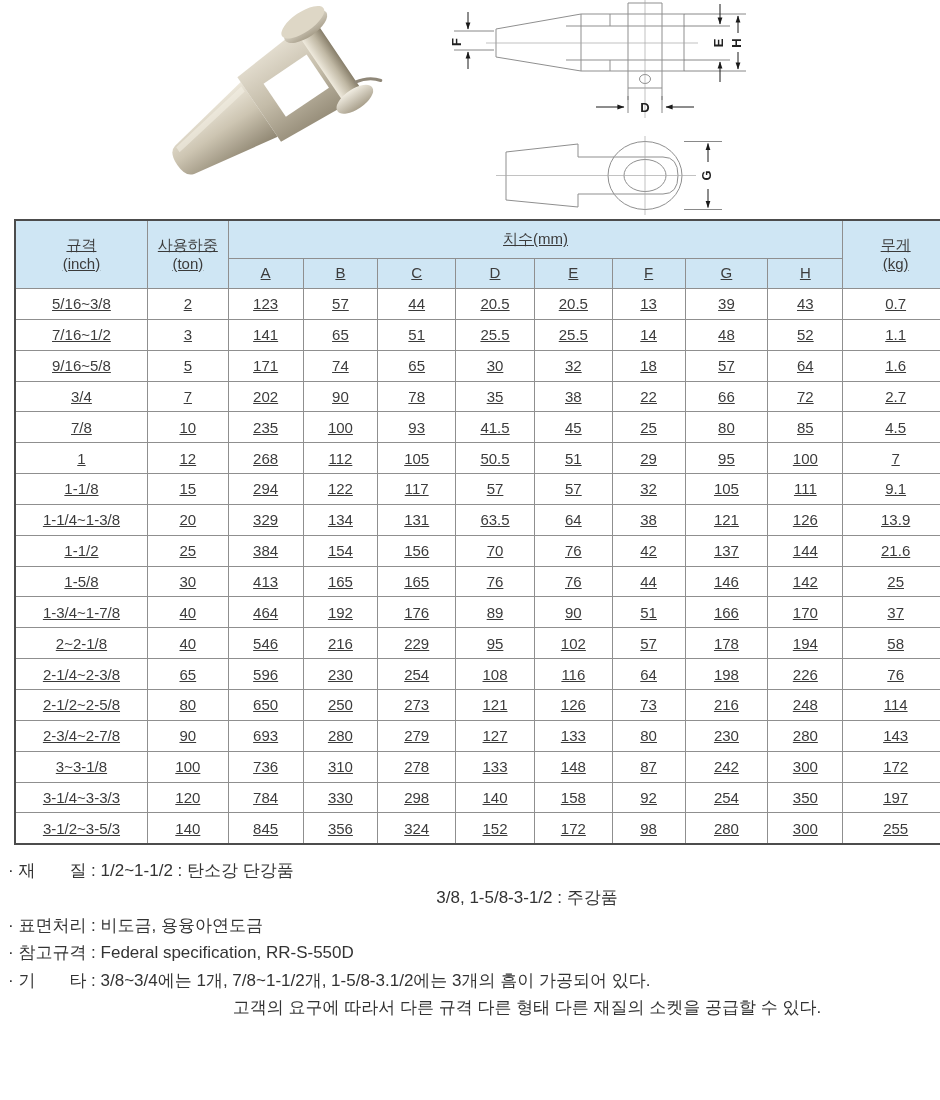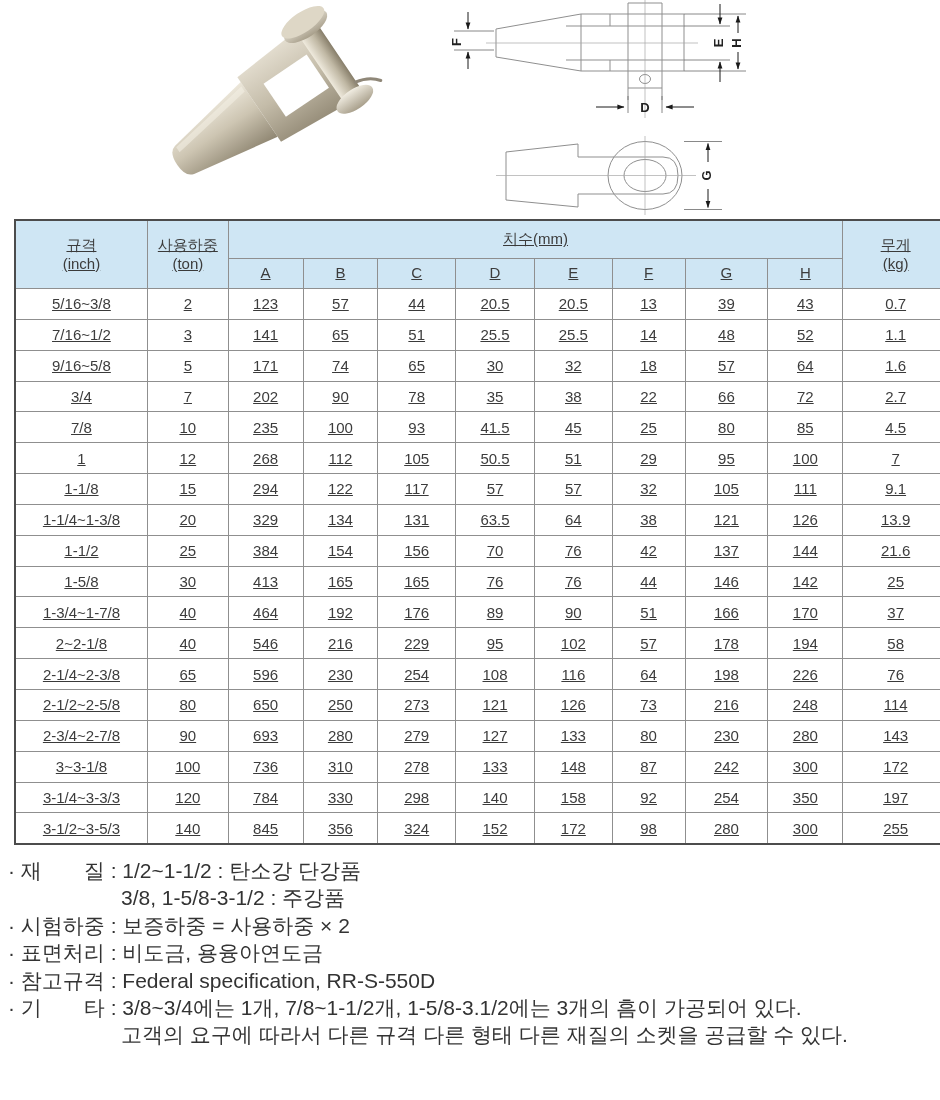--- a/index.html
+++ b/index.html
@@ -25,23 +25,23 @@
   table.spec thead th{
     background:#cfe6f4;font-weight:normal;white-space:pre-line;line-height:1.25;
   }
   table.spec thead tr.r1 th{height:37px;}
   table.spec thead tr.r2 th{height:29px;}
   table.spec tbody td{height:29.85px;background:#ffffff;}
 
   
   .notes{position:absolute;left:8px;top:857px;width:925px;}
   .note-line{
-    font-size:21px;line-height:27.4px;color:#333333;white-space:pre-wrap;
+    font-size:17px;line-height:27.4px;color:#333333;white-space:pre-wrap;
   }
-  .note-line.indent{padding-left:113px;}
+  .note-line.indent{padding-left:113px;text-align:center;}
 
   
   .dimlab{font:600 13px "Liberation Sans","DejaVu Sans",sans-serif;fill:#222222;}
 </style>
 </head>
 <body>
 
 <div class="photo-wrap">
   <svg width="285" height="192" viewBox="0 0 285 192">
     <defs>
@@ -431,18 +431,17 @@
           <td>300</td>
           <td>255</td>
         </tr>
       </tbody>
   </table>
 </div>
 
 <div class="notes">
     <div class="note-line">· 재　　질 : 1/2~1-1/2 : 탄소강 단강품</div>
     <div class="note-line indent">3/8, 1-5/8-3-1/2 : 주강품</div>
-    <div class="note-line">· 시험하중 : 보증하중 = 사용하중 × 2</div>
     <div class="note-line">· 표면처리 : 비도금, 용융아연도금</div>
     <div class="note-line">· 참고규격 : Federal specification, RR-S-550D</div>
     <div class="note-line">· 기　　타 : 3/8~3/4에는 1개, 7/8~1-1/2개, 1-5/8-3.1/2에는 3개의 흠이 가공되어 있다.</div>
     <div class="note-line indent">고객의 요구에 따라서 다른 규격 다른 형태 다른 재질의 소켓을 공급할 수 있다.</div>
   </div>
 
 </body></html>

